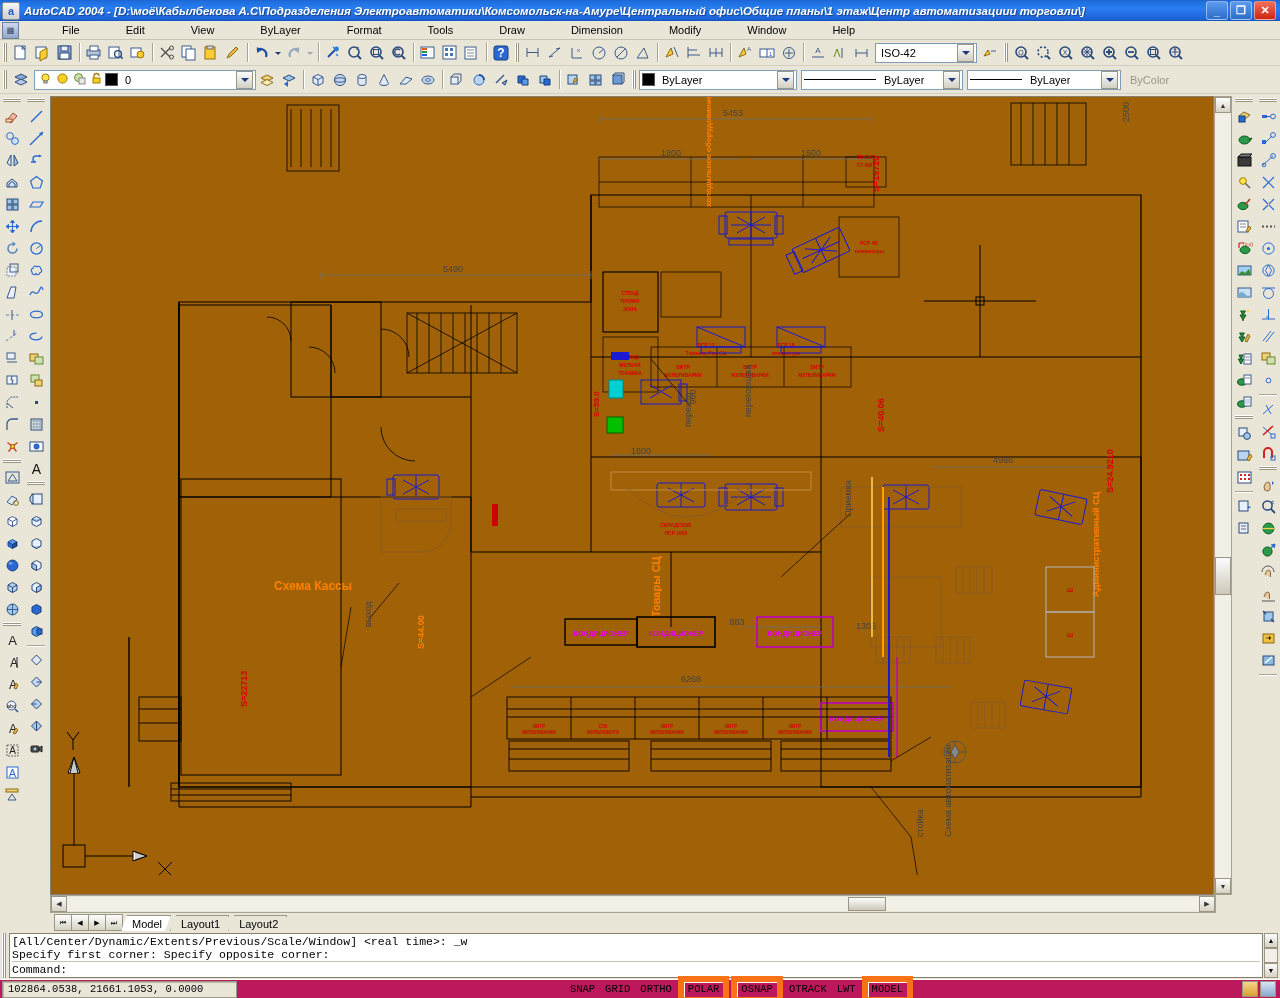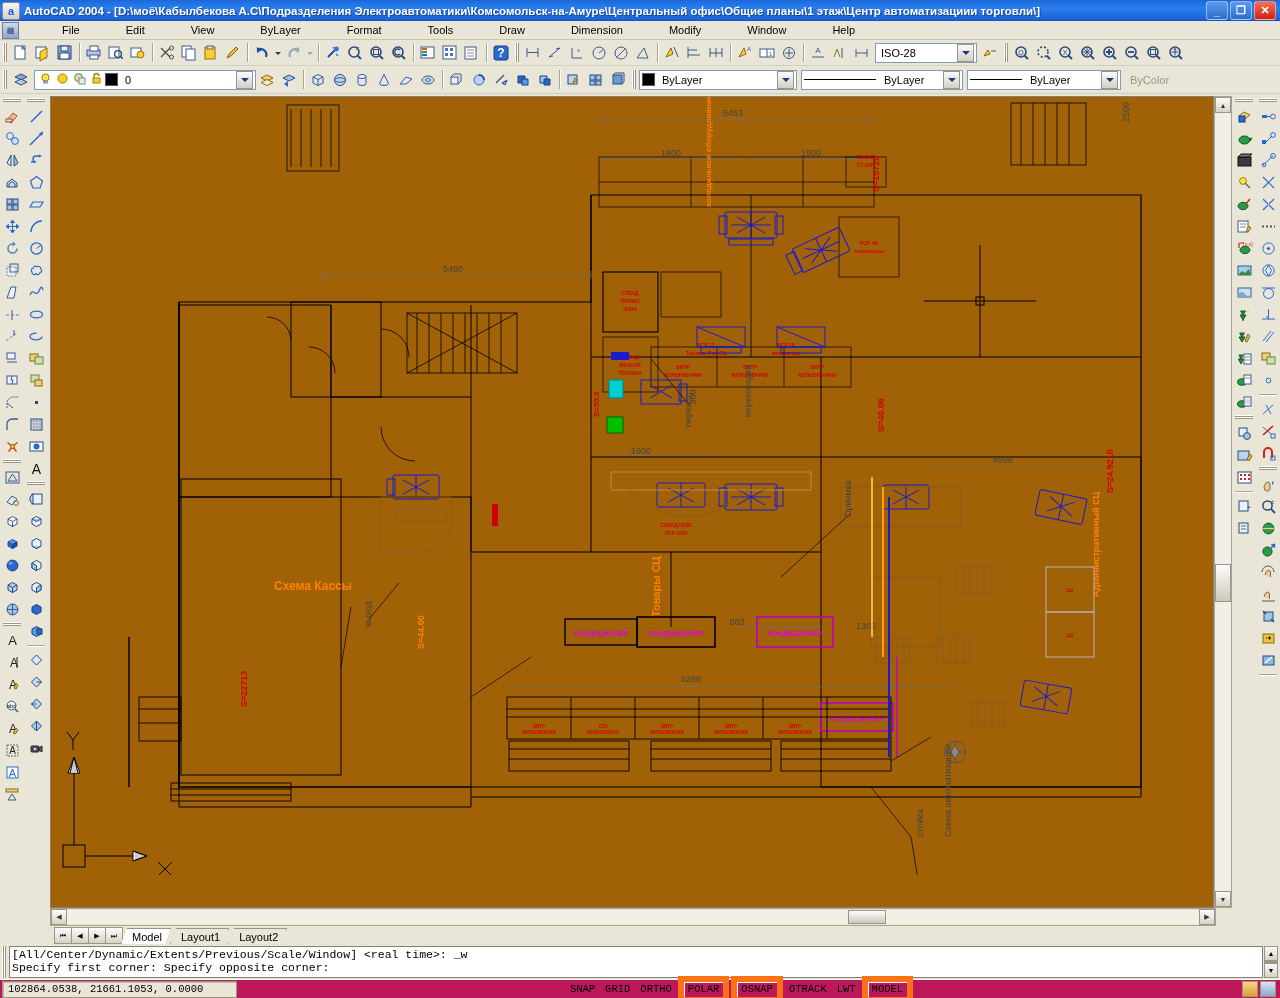--- a/index.html
+++ b/index.html
@@ -8,21 +8,21 @@
   .app{width:1280px;height:998px;position:relative;background:#d6d3c4;
        display:flex;flex-direction:column;}
 
   
   .titlebar{height:21px;background:linear-gradient(to bottom,#1c63d2 0%,#1e6fe0 8%,#2a7ef0 40%,#1d63d8 92%,#0f4eb8 100%);
             display:flex;align-items:center;padding:0 2px;flex:0 0 auto;}
   .ti-icon{width:16px;height:16px;background:linear-gradient(#f6f6f6,#cfcfcf);border:1px solid #8a8a8a;
            color:#1a5fc8;font-weight:bold;font-size:11px;display:flex;align-items:center;justify-content:center;
            margin-right:4px;border-radius:2px;}
   .ti-text{color:#fff;font-size:11.5px;font-weight:bold;white-space:nowrap;overflow:hidden;flex:1;
-           text-shadow:1px 1px 1px rgba(0,0,0,.4);}
+           text-shadow:1px 1px 1px rgba(0,0,0,.4);font-style:italic;}
   .ti-btns{display:flex;gap:2px;padding-right:2px;}
   .ti-btn{width:20px;height:17px;border-radius:3px;display:flex;align-items:center;justify-content:center;
           color:#fff;font-size:11px;font-weight:bold;border:1px solid rgba(255,255,255,.45);}
   .ti-min{background:linear-gradient(#5b9bf0,#2c6dc8);}
   .ti-max{background:linear-gradient(#5b9bf0,#2c6dc8);}
   .ti-close{background:linear-gradient(#f2705a,#cc2410);}
 
   
   .menubar{height:18px;background:#e9e6d8;display:flex;align-items:center;
            border-bottom:1px solid #c8c4b4;flex:0 0 auto;padding-left:2px;}
@@ -411,21 +411,21 @@
       </div>
     <div class="tbtn">
       <svg width="18" height="18" viewBox="0 0 18 18">
           <line x1="3" y1="5" x2="3" y2="13" stroke="#3a5a8c"></line>
           <line x1="14" y1="5" x2="14" y2="13" stroke="#3a5a8c"></line>
           <line x1="3" y1="9" x2="14" y2="9" stroke="#3a5a8c"></line>
         </svg>
       </div>
 
     <div class="combo" style="width:96px;margin:0 2px;">
-      <div class="cval">ISO-28</div>
+      <div class="cval">ISO-42</div>
       <div class="carrow"></div>
     </div>
 
     <div class="tbtn">
       <svg width="18" height="18" viewBox="0 0 18 18">
           <path d="M3 12 l4 -6 l2 4 z" fill="#ffcc33" stroke="#8a6a10"></path>
           <line x1="10" y1="7" x2="15" y2="7" stroke="#3a5a8c"></line>
         </svg>
       </div>
 
@@ -1700,20 +1700,21 @@
     </div>
   </div>
 
   <div class="cmdwrap">
     <div class="cmdgrip"></div>
     <div class="cmdbox">
       <div class="cmdhist">
         <div>[All/Center/Dynamic/Extents/Previous/Scale/Window] &lt;real time&gt;: _w</div>
         <div>Specify first corner: Specify opposite corner:</div>
       </div>
+      <div class="cmdline">Command:</div>
     </div>
     <div class="cmdsb">
       <div>▲</div>
       <div style="flex:1;background:#f1efe6;border:1px solid #9b9684;"></div>
       <div>▼</div>
     </div>
   </div>
 
   <div class="statusbar">
     <div class="coords">102864.0538, 21661.1053, 0.0000</div>

